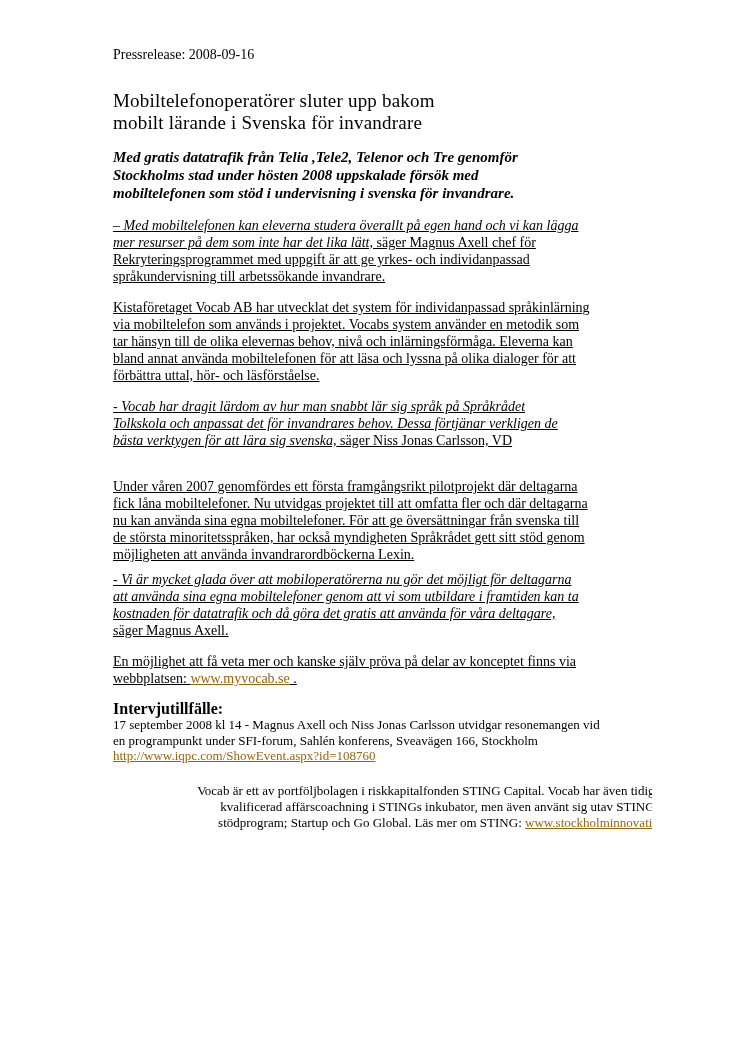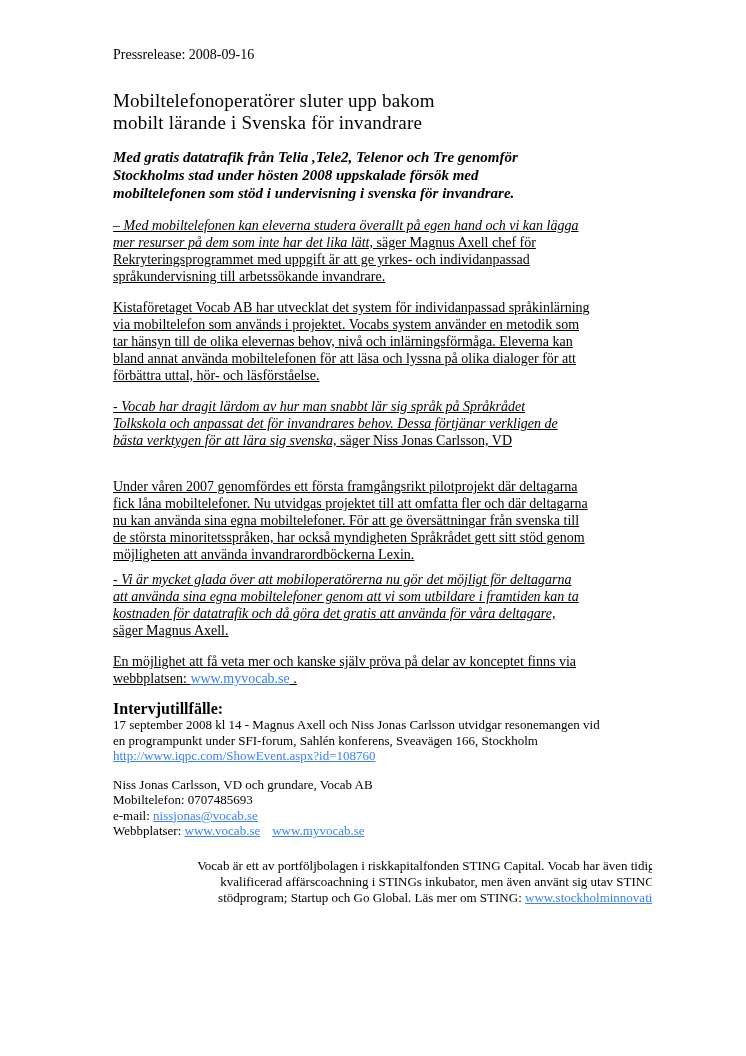--- a/index.html
+++ b/index.html
@@ -38,21 +38,21 @@
     font-size: 14px; line-height: 17px;
     width: 548px;
     margin: 0 0 14px 0;
     white-space: pre-line;
     text-decoration: underline;
   }
   .mb-md { margin-bottom: 8px; }
   .mb-lg { margin-bottom: 29px; }
   .it { font-style: italic; }
   a.link {
-    color: #3b82f6;
+    color: #a16207;
     text-decoration: underline;
     cursor: pointer;
   }
   .small {
     font-size: 13px; line-height: 15.5px;
     width: 578px;
     margin: 0 0 13px 0;
     white-space: pre-line;
   }
   .small-heading {
@@ -114,22 +114,18 @@
 säger Magnus Axell.</span></p>
 
   <p class="para"><span>En möjlighet att få veta mer och kanske själv pröva på delar av konceptet finns via
 webbplatsen: </span><a class="link">www.myvocab.se</a><span> .</span></p>
 
   <p class="small-heading">Intervjutillfälle:</p>
   <p class="small"><span>17 september 2008 kl 14 - Magnus Axell och Niss Jonas Carlsson utvidgar resonemangen vid
 en programpunkt under SFI-forum, Sahlén konferens, Sveavägen 166, Stockholm</span><span class="block-link"><a class="link">http://www.iqpc.com/ShowEvent.aspx?id=108760</a></span></p>
 
 
-  <p class="small"><span>Niss Jonas Carlsson, VD och grundare, Vocab AB
-Mobiltelefon: 0707485693
-e-mail: </span><a class="link">nissjonas@vocab.se</a><span>
-Webbplatser: </span><a class="link">www.vocab.se</a><a class="link gap-link">www.myvocab.se</a></p>
 
   <p class="footer-para"><span>Vocab är ett av portföljbolagen i riskkapitalfonden STING Capital. Vocab har även tidigare fått
 kvalificerad affärscoachning i STINGs inkubator, men även använt sig utav STING övriga
 stödprogram; Startup och Go Global. Läs mer om STING: </span><a class="link">www.stockholminnovation.com</a></p>
 
 </div>
 
 </body></html>

